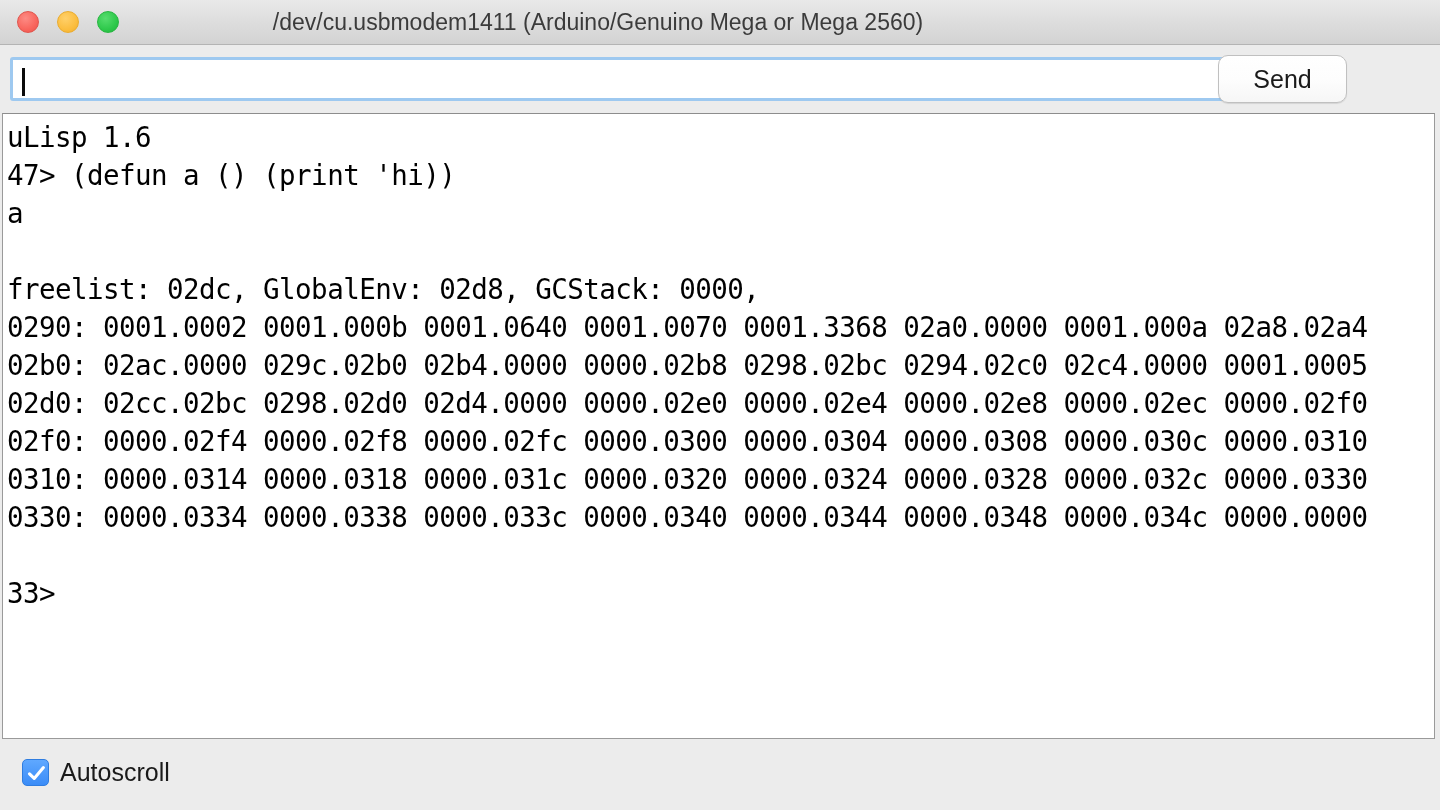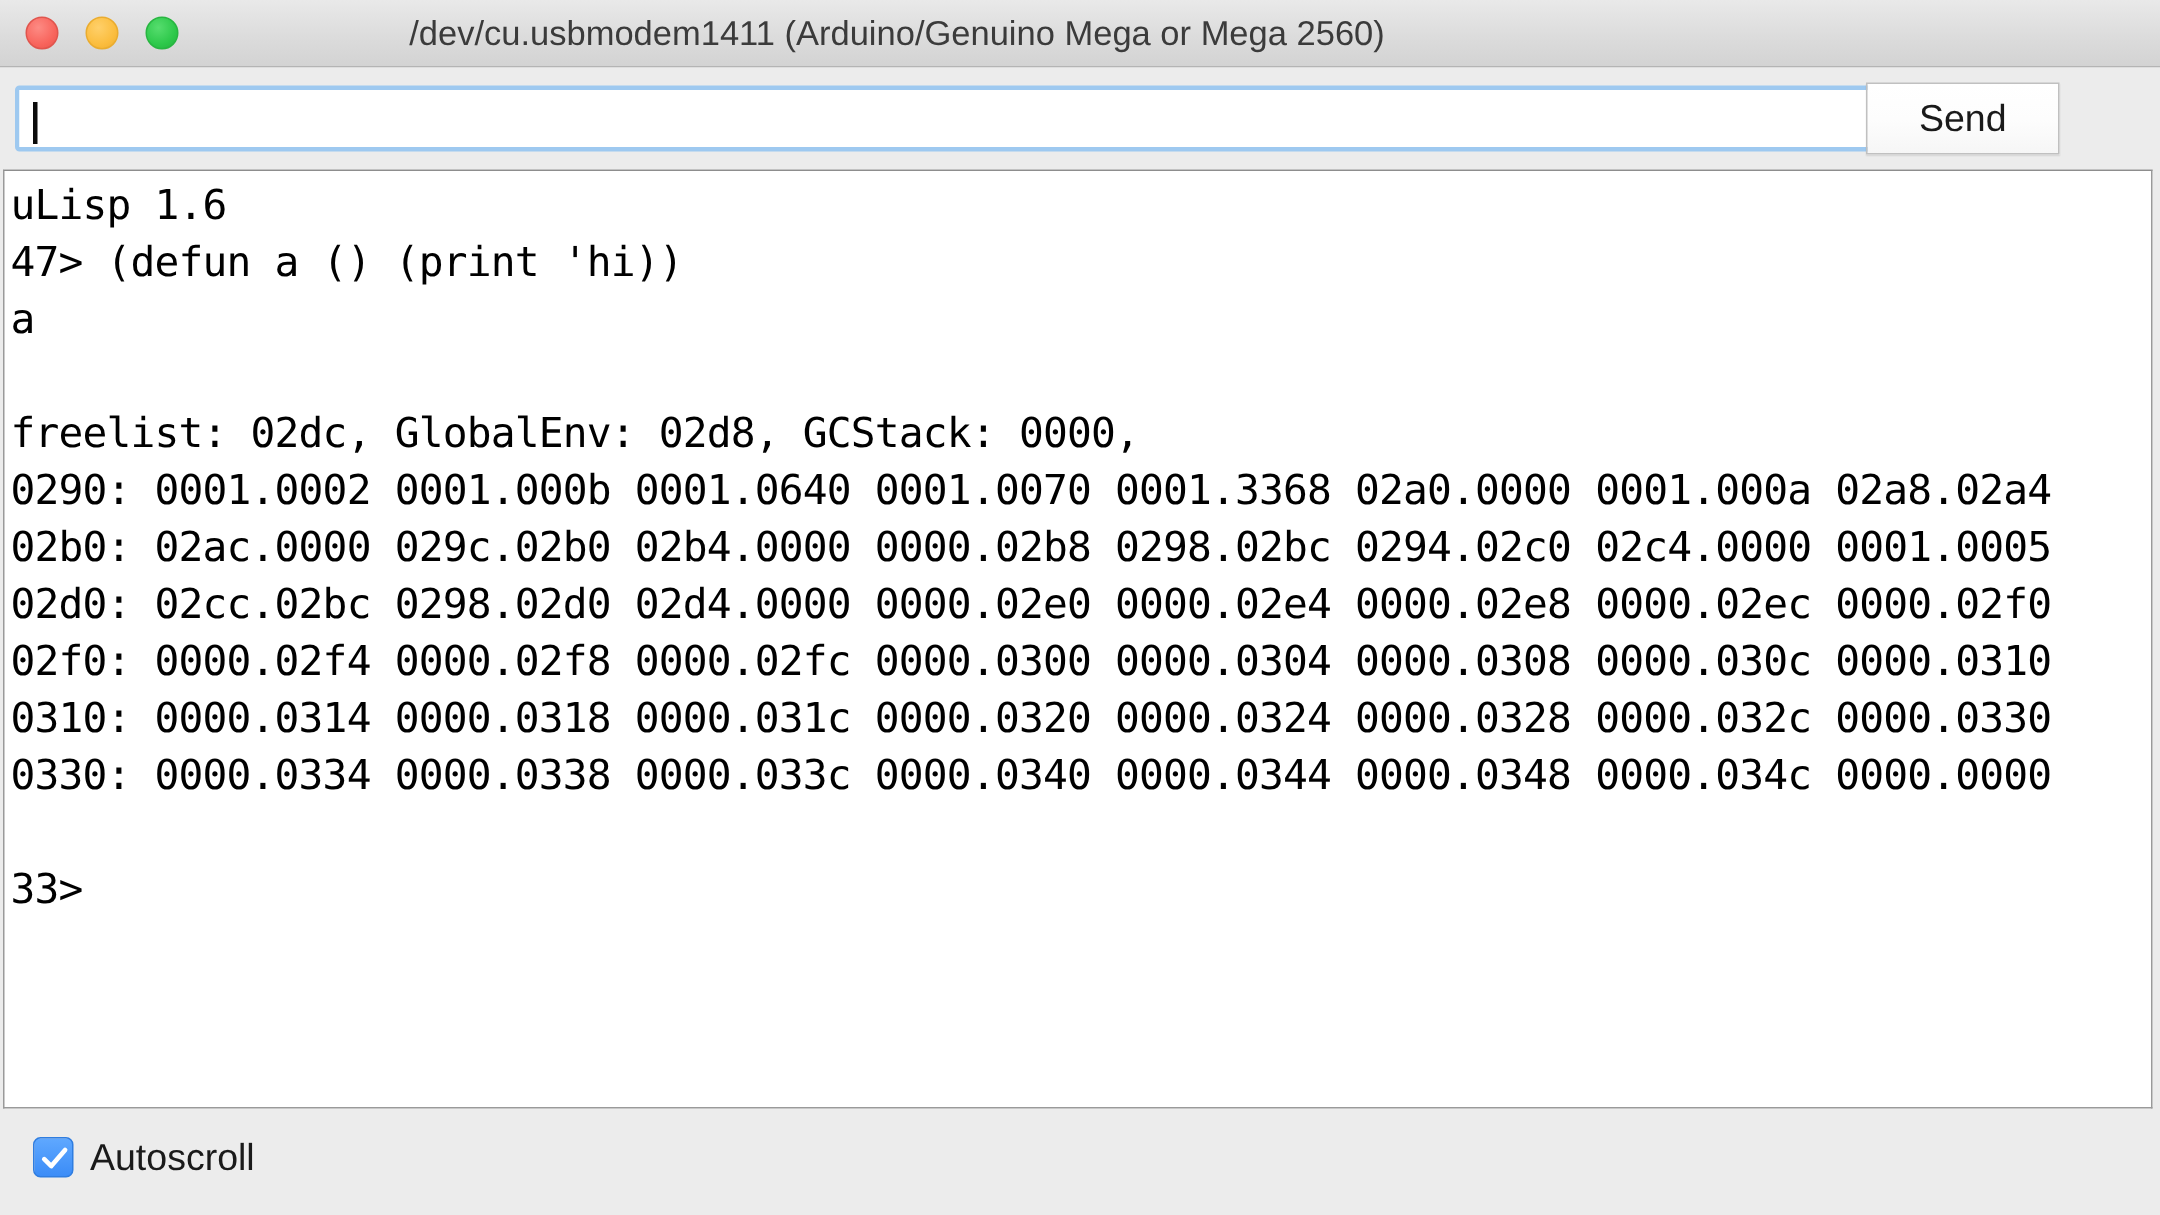--- a/index.html
+++ b/index.html
@@ -110,25 +110,25 @@
   #caret {
     position: absolute;
     left: 9px;
     top: 8px;
     width: 3px;
     height: 28px;
     background: #0b0b0b;
   }
   #send-button {
     position: absolute;
-    left: 1244px;
+    left: 1218px;
     top: 10px;
     width: 129px;
     height: 48px;
-    border-radius: 0;
+    border-radius: 10px;
     background: linear-gradient(to bottom, #ffffff 0%, #fdfdfd 52%, #f6f6f6 100%);
     border: 1px solid #c0c0c0;
     box-shadow: 0 1px 1px rgba(0,0,0,0.10);
     box-sizing: border-box;
     font-size: 25px;
     color: #1a1a1a;
     line-height: 46px;
     text-align: center;
     cursor: default;
     user-select: none;
@@ -167,21 +167,21 @@
     top: 740px;
     width: 1440px;
     height: 70px;
     background: #ececec;
   }
   #autoscroll-group {
     position: absolute;
     left: 22px;
     top: 18px;
     display: flex;
-    align-items: flex-start;
+    align-items: center;
     gap: 11px;
     user-select: none;
   }
   #autoscroll-box {
     width: 27px;
     height: 27px;
     border-radius: 5px;
     background: linear-gradient(to bottom, #5fa8ff 0%, #3b8cf7 100%);
     border: 1px solid #2f7de0;
     box-sizing: border-box;

